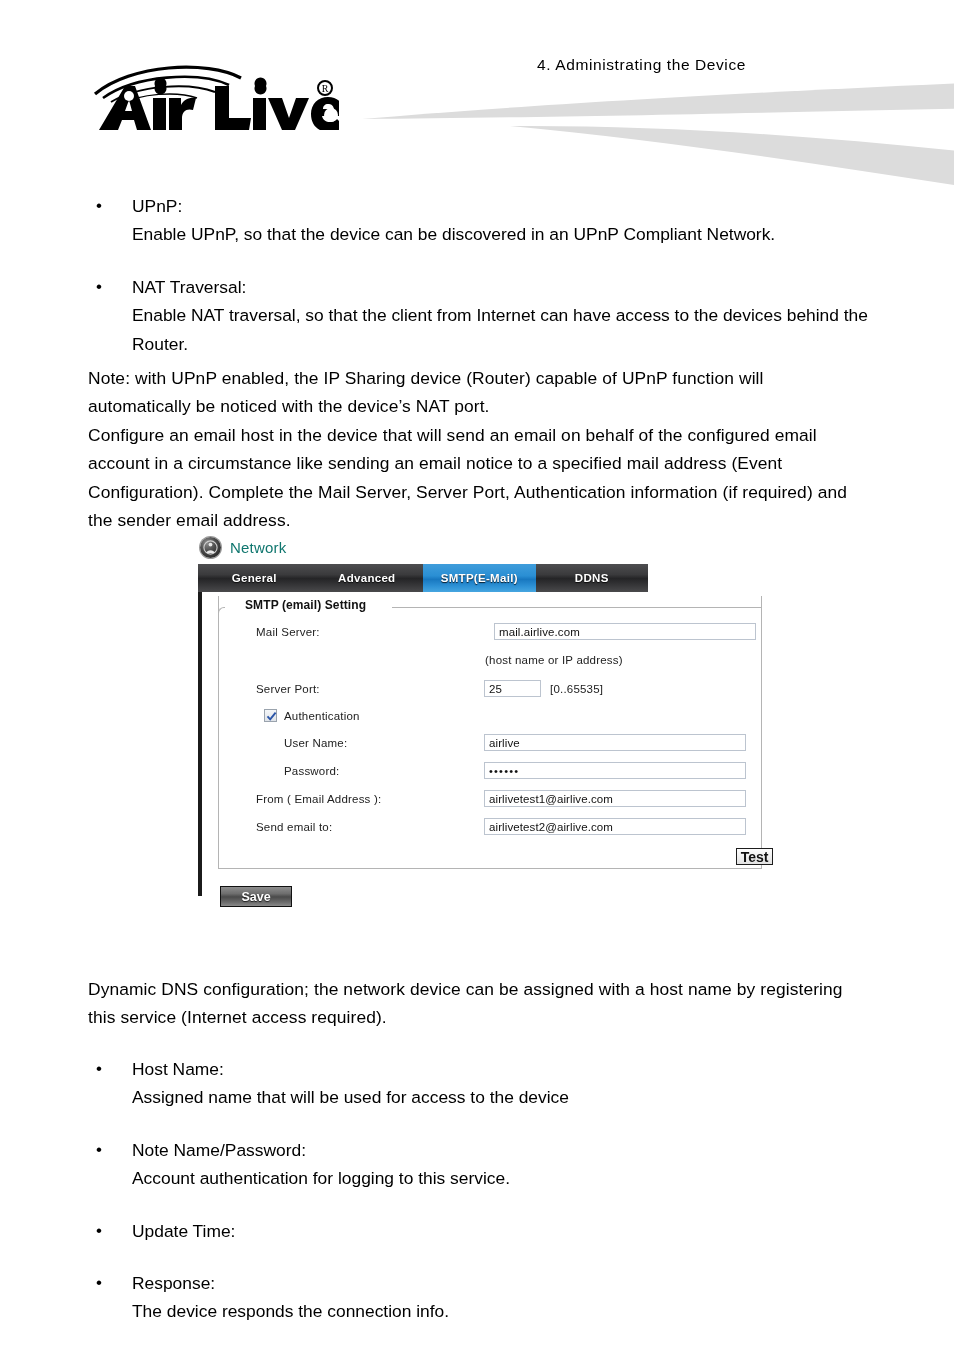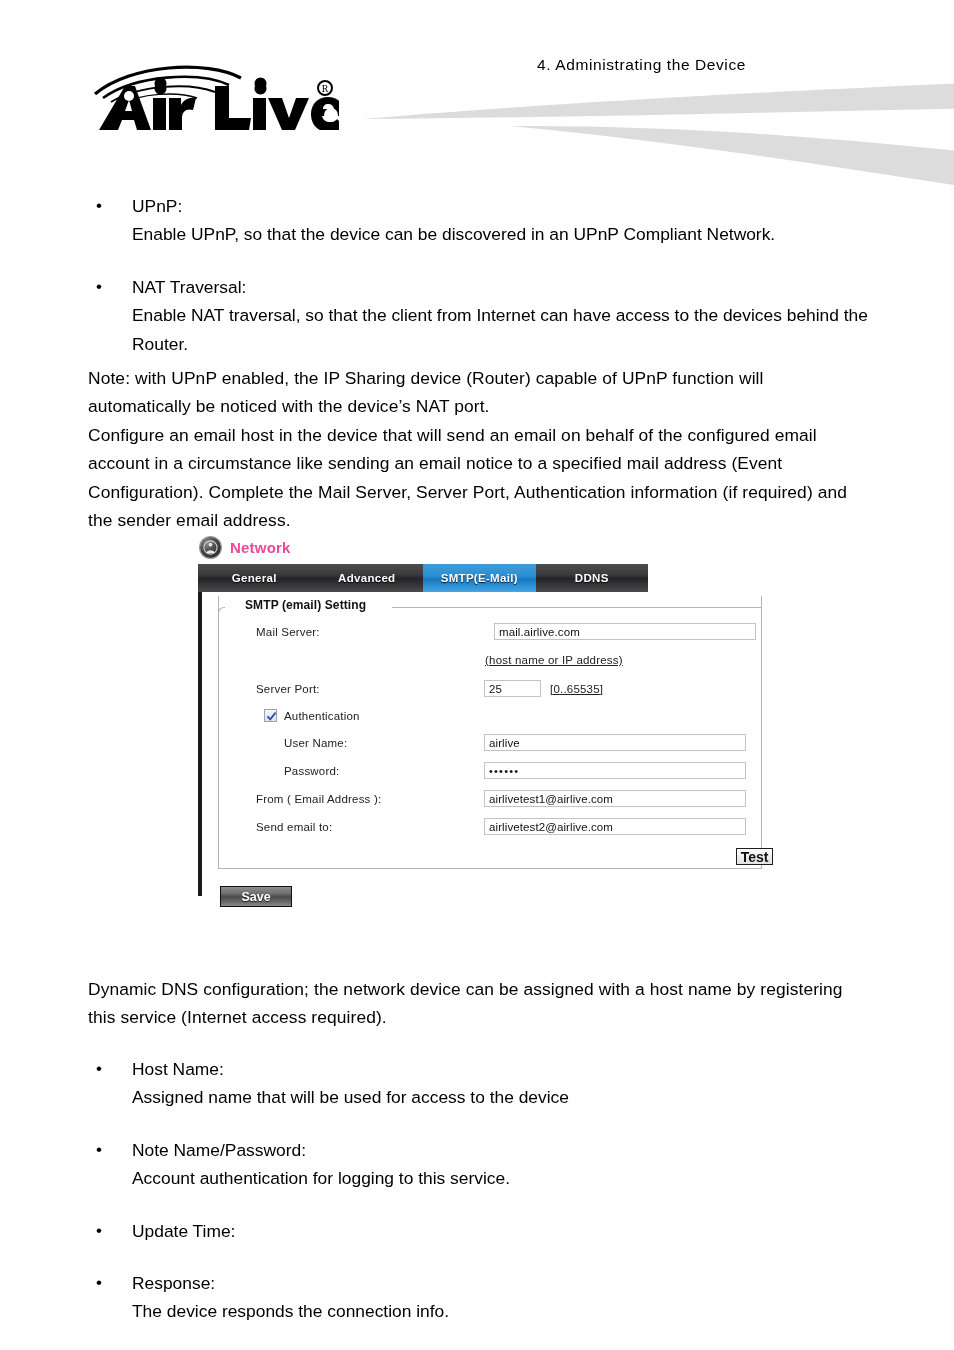--- a/index.html
+++ b/index.html
@@ -108,23 +108,23 @@
     box-shadow: 0 0 0 1px #9a9a9a;
     position: relative;
     flex: none;
   }
   .ui-title-icon svg {
     position: absolute;
     left: 3px; top: 3px;
   }
   .ui-title-text {
     font-size: 15px;
-    font-weight: bold;
+    font-weight: normal;
     letter-spacing: .2px;
-    color: #ec4899;
+    color: #0f766e;
   }
 
   .ui-tabbar {
     position: absolute;
     left: 2px;
     top: 31px;
     width: 450px;
     height: 28px;
     background: linear-gradient(to bottom,#4e4e50 0%, #3a3a3c 38%, #242426 52%, #38383a 78%, #4a4a4c 100%);
     display: flex;
@@ -228,21 +228,20 @@
     white-space: nowrap;
     overflow: hidden;
     letter-spacing: .1px;
   }
   .fhint {
     position: absolute;
     font-size: 11.5px;
     color: #222;
     letter-spacing: .2px;
     white-space: nowrap;
-    text-decoration: underline;
   }
   .fcheck {
     position: absolute;
     width: 13px; height: 13px;
     border: 1px solid #9aa3ad;
     background: linear-gradient(to bottom,#f4f6f8,#dfe3e8);
     box-sizing: border-box;
   }
   .fcheck svg { position: absolute; left: 1px; top: 1px; }
   .fpass-dots {

